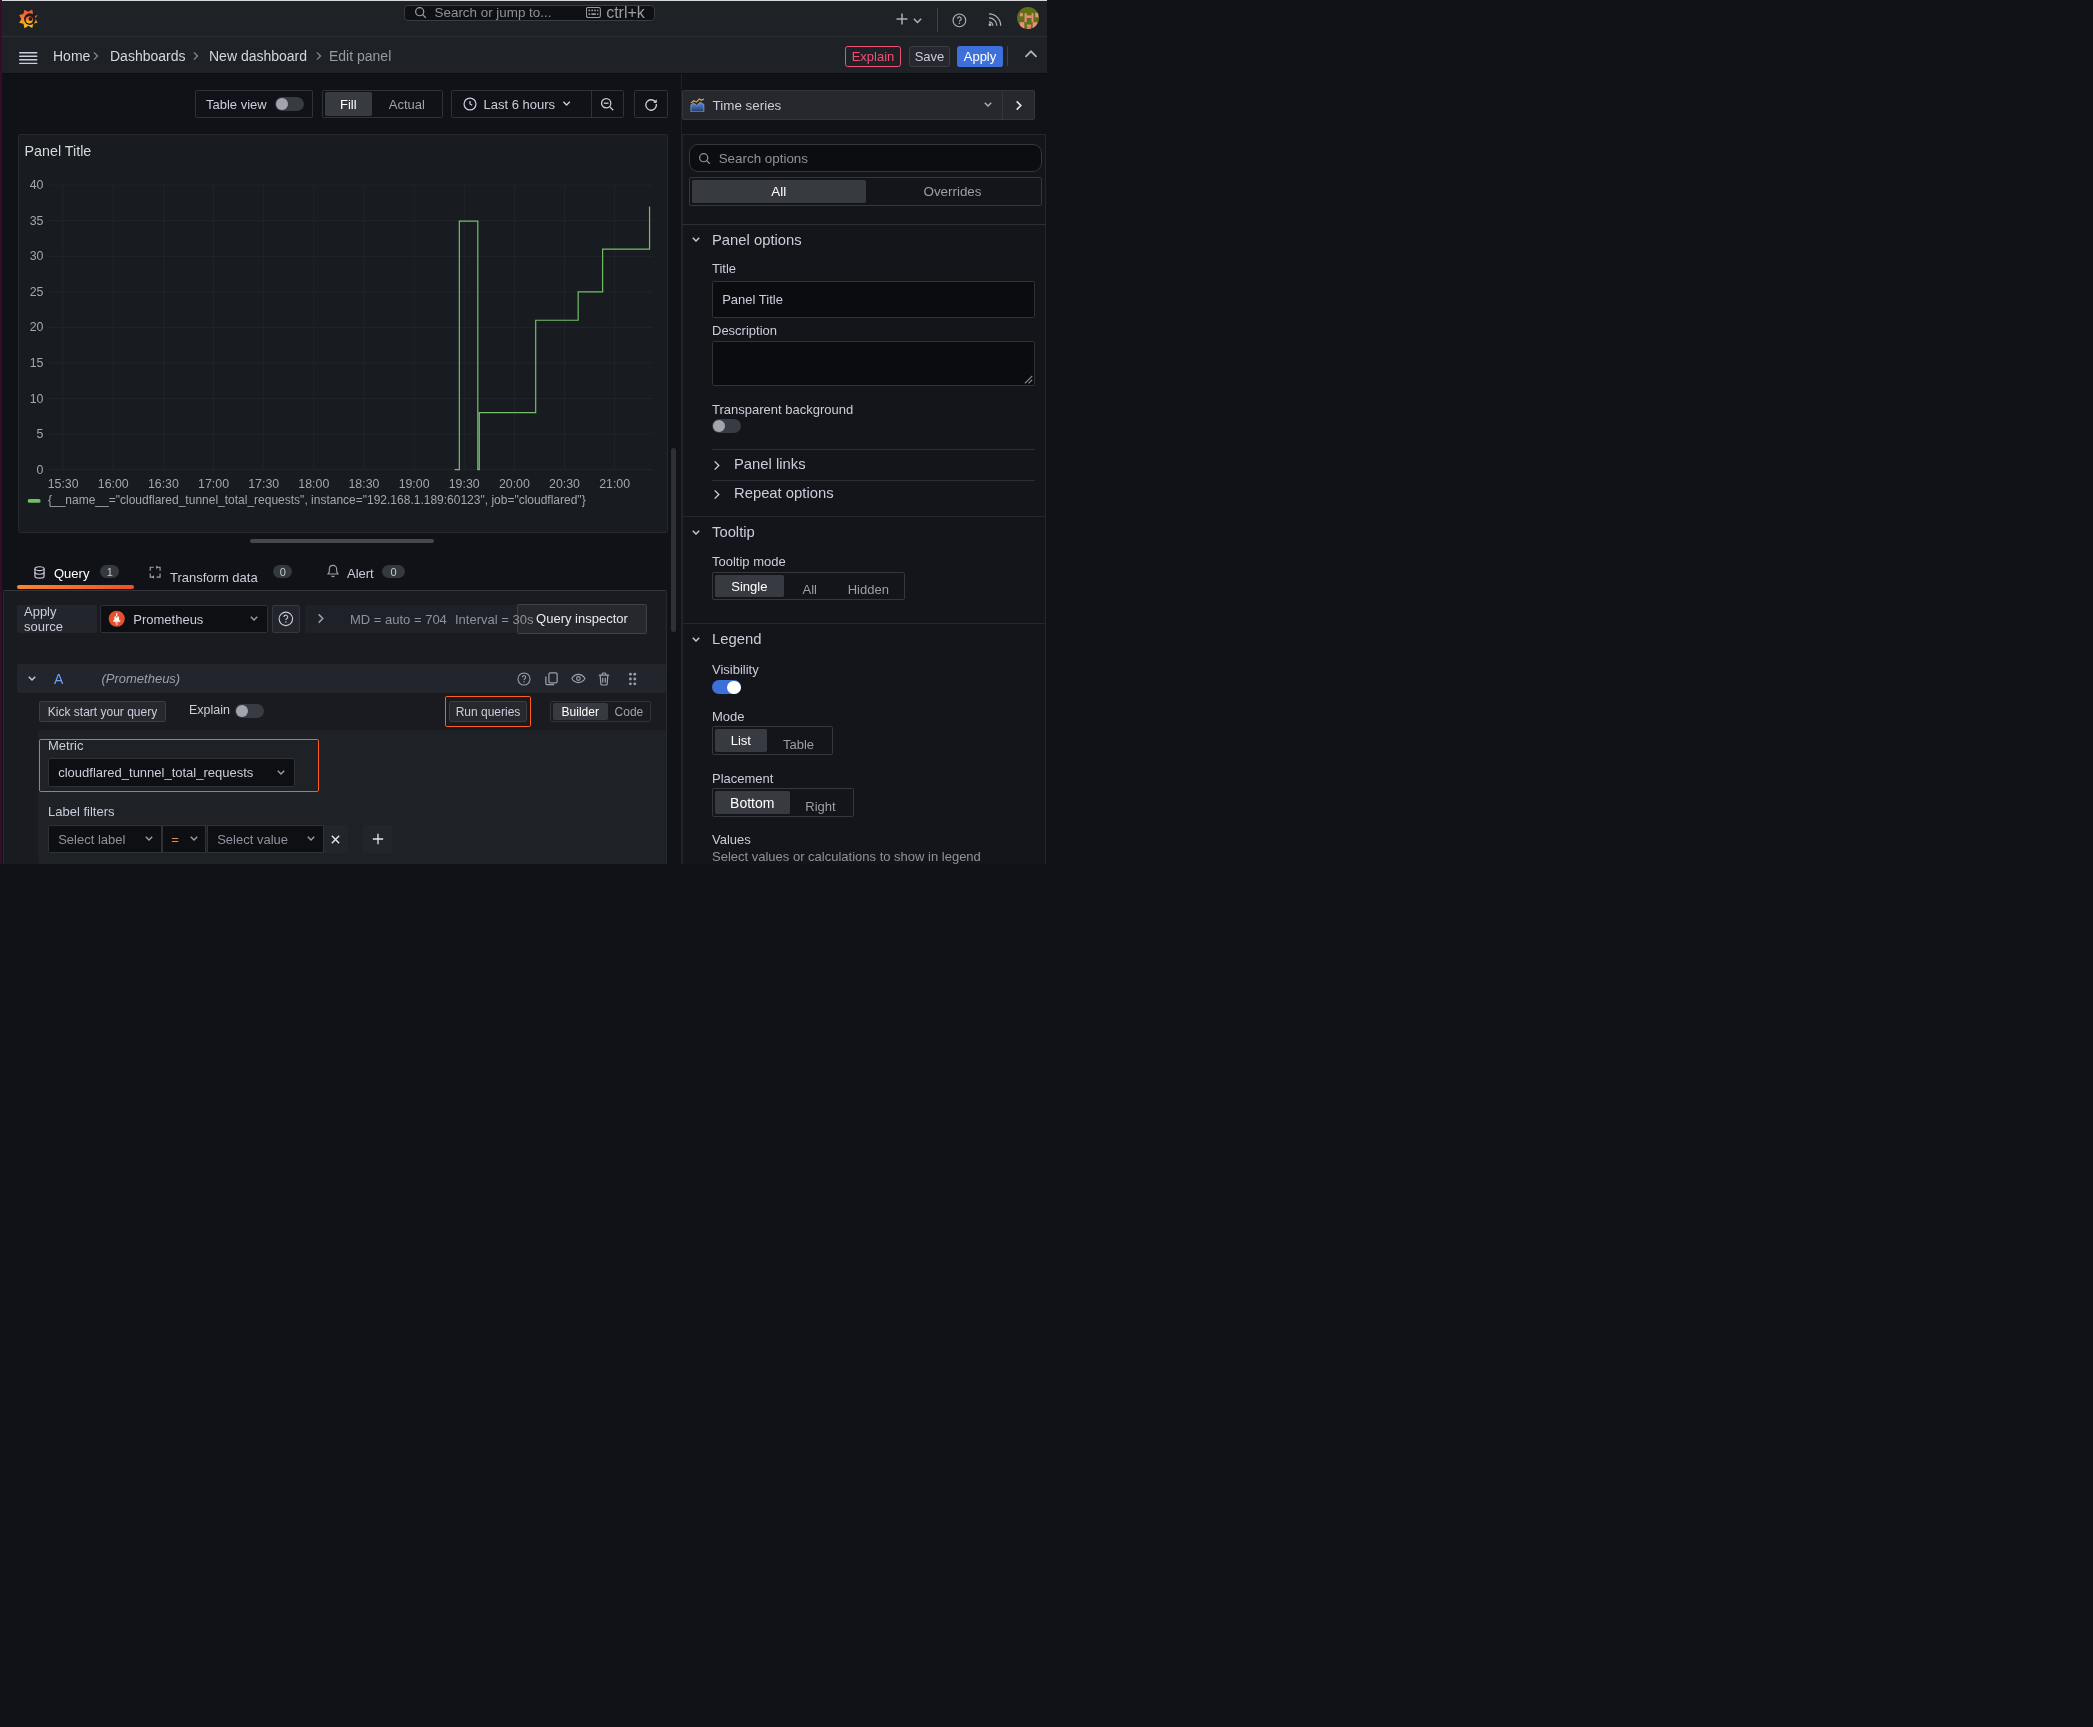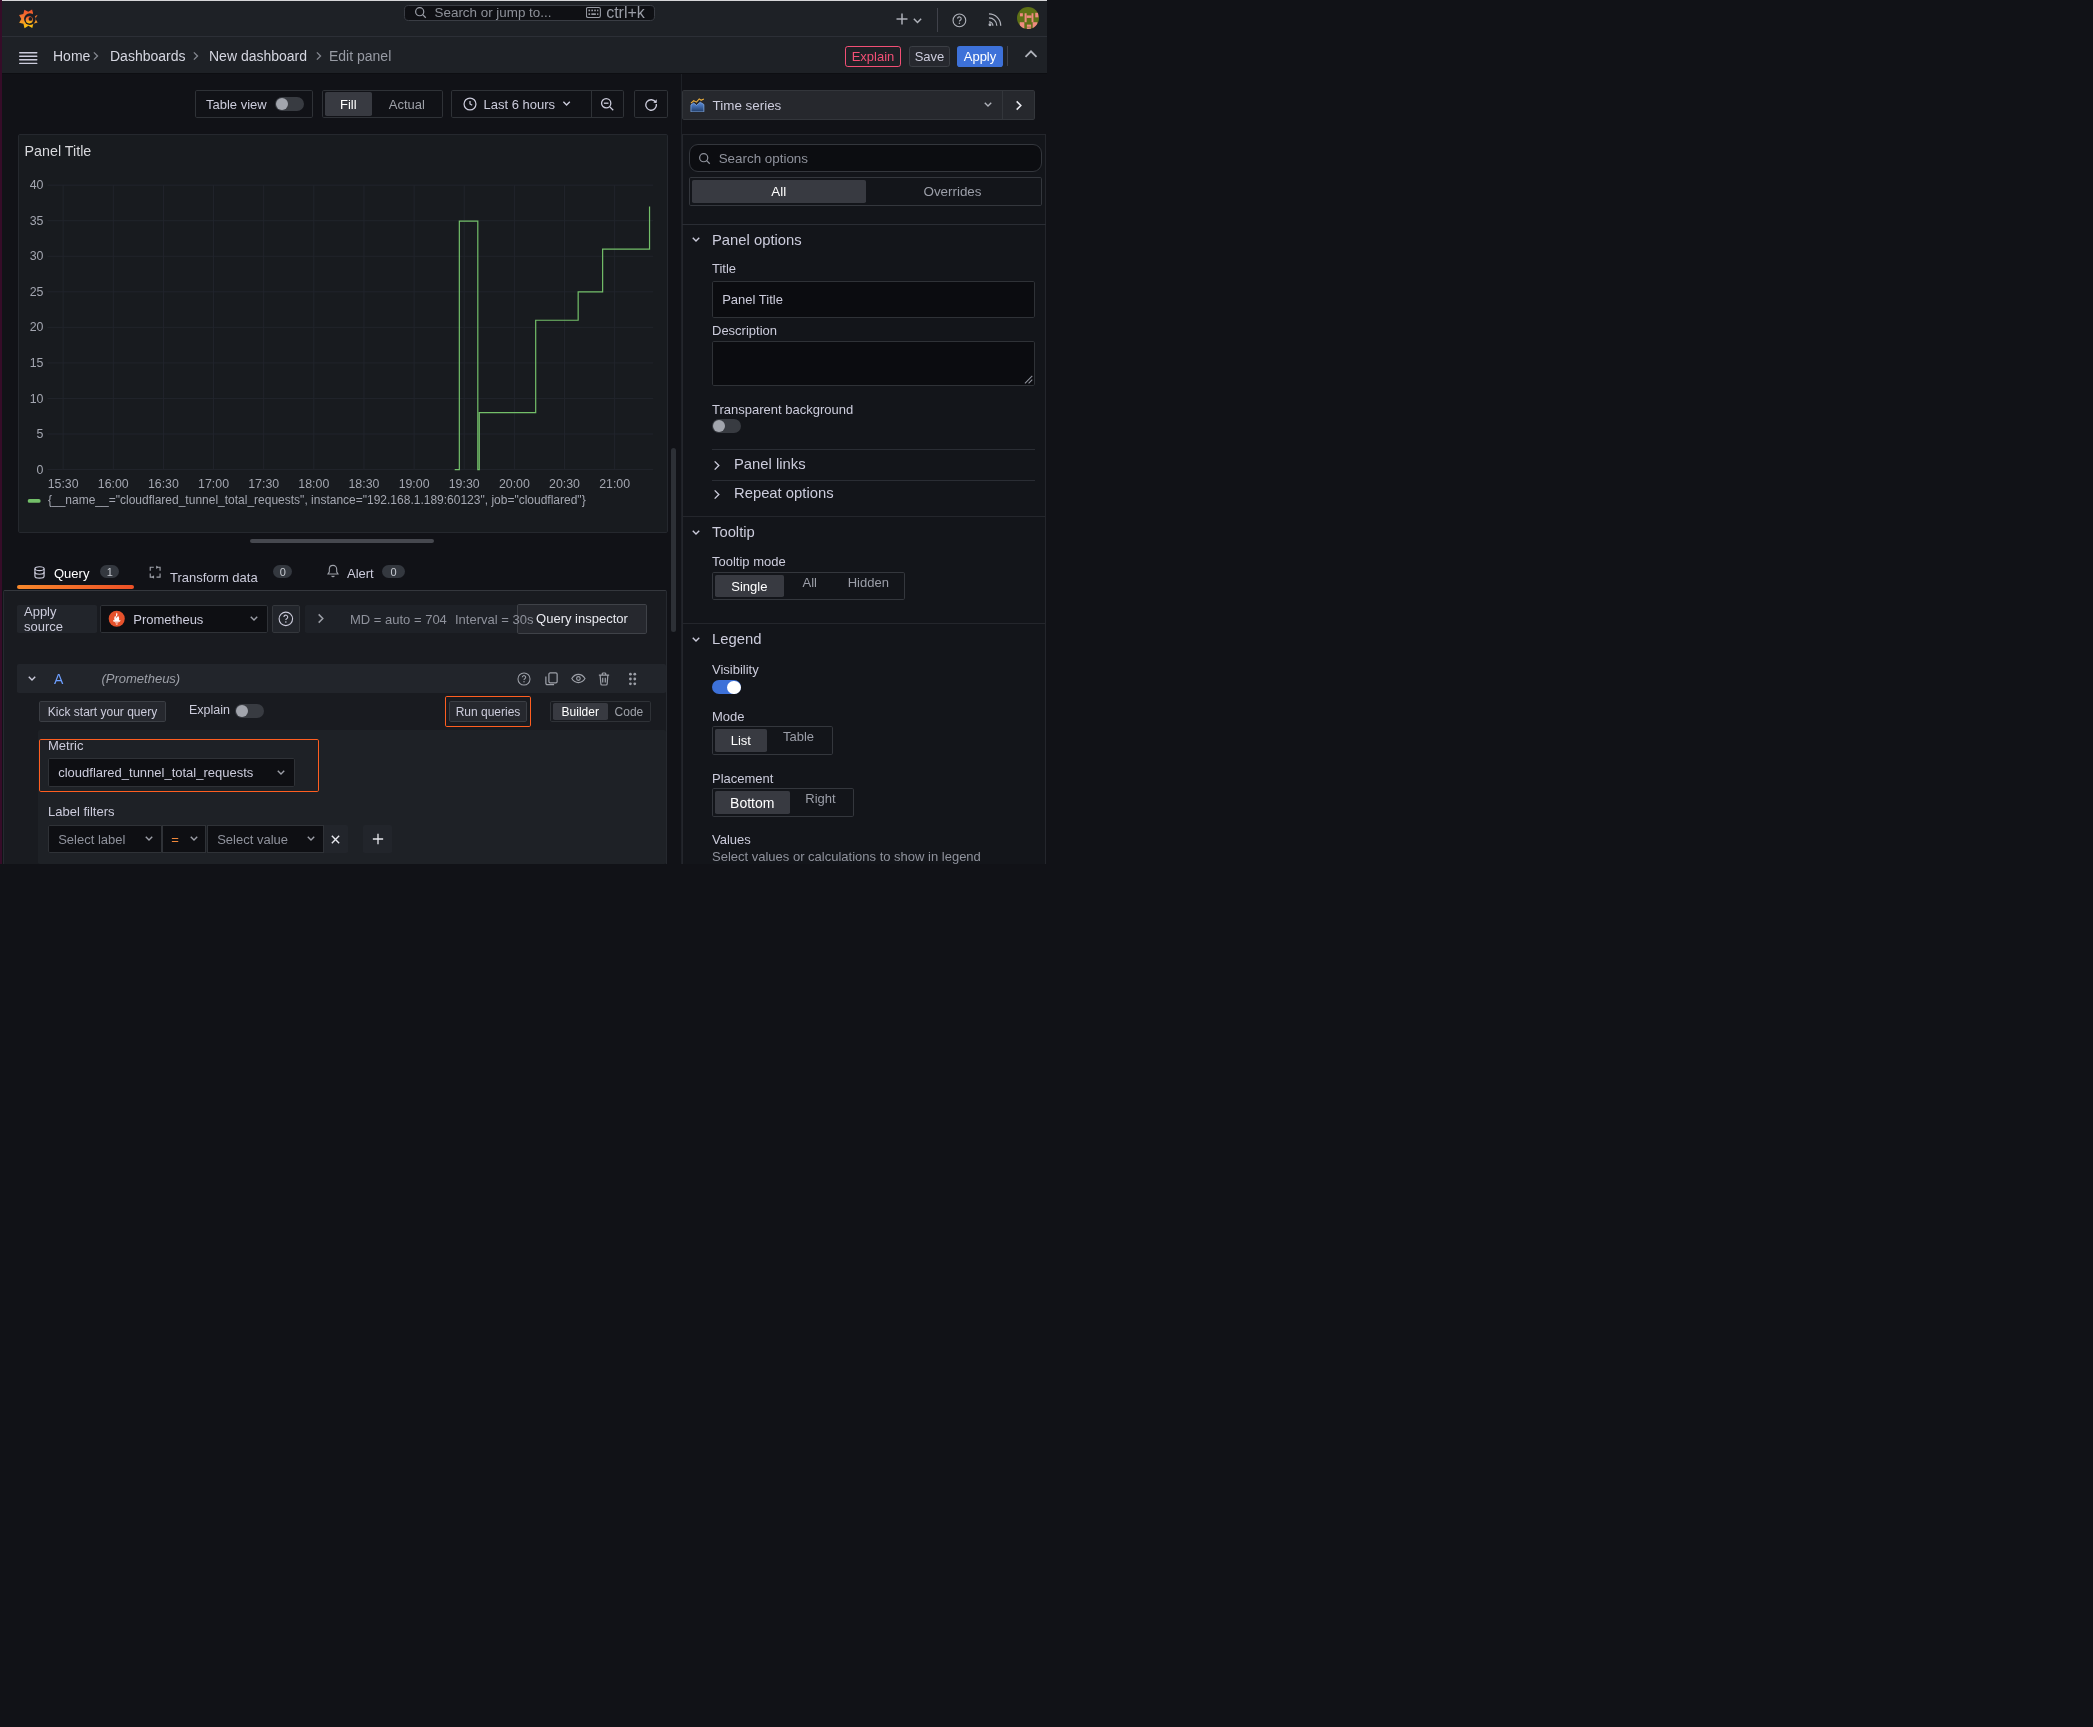--- a/index.html
+++ b/index.html
@@ -68,21 +68,21 @@
 
 #scrollthumb { left:671px; top:448px; width:4.6px; height:184px; background:#2d3036; border-radius:2.8px; }
 
 #sidebar { left:681px; top:74px; width:365px; height:790px; background:#111217; border-left:0.9px solid #1e2127; }
 #vizheader { left:682px; top:90px; width:353px; height:30px; background:#26282d; border:0.9px solid #33363b; border-radius:1.8px; display:flex; align-items:center; }
 #optpane { left:682px; top:134px; width:364px; height:730px; background:#13151a; border:0.9px solid #24262c; border-bottom:none; }
 #optsearch { left:689px; top:144px; width:353px; height:28px; background:#0c0d11; border:0.9px solid #34373d; border-radius:9px; display:flex; align-items:center; }
 #allover { left:689px; top:177px; width:353px; height:29px; border:0.9px solid #34373d; border-radius:1.8px; display:flex; align-items:center; padding:1.8px; }
 .secthead { font-size:14.8px; color:#ccccdc; font-weight:400; }
 .seclabel { font-size:13px; color:#ccccdc; }
-.radio-group { border:0.9px solid #34373d; border-radius:1.8px; display:flex; align-items:flex-start; padding:1.8px; }
+.radio-group { border:0.9px solid #34373d; border-radius:1.8px; display:flex; align-items:flex-end; padding:1.8px; }
 .radio-on { background:#383a41; height:100%; border-radius:1.8px; display:flex; align-items:center; justify-content:center; color:#fff; }
 .radio-off { display:flex; align-items:center; justify-content:center; color:#9b9ea8; }
 .toggle-off { display:block; width:29px; height:14px; border-radius:8.3px; background:#383b41; position:relative; }
 .toggle-off::after { content:""; position:absolute; left:1.4px; top:0.9px; width:12px; height:12px; background:#a2a5ad; border-radius:50%; }
 .toggle-on { display:block; width:29px; height:14.3px; border-radius:8.3px; background:#3d71d9; position:relative; }
 .toggle-on::after { content:""; position:absolute; right:0.5px; top:0.5px; width:13.4px; height:13.4px; background:#fff; border-radius:50%; }
 .icon { color:#9da0a8; }
 .abs.toggle-off, .abs.toggle-on { position:absolute; }
 svg { display:block; }
 .hline { position:absolute; background:#2a2d34; height:0.9px; }

